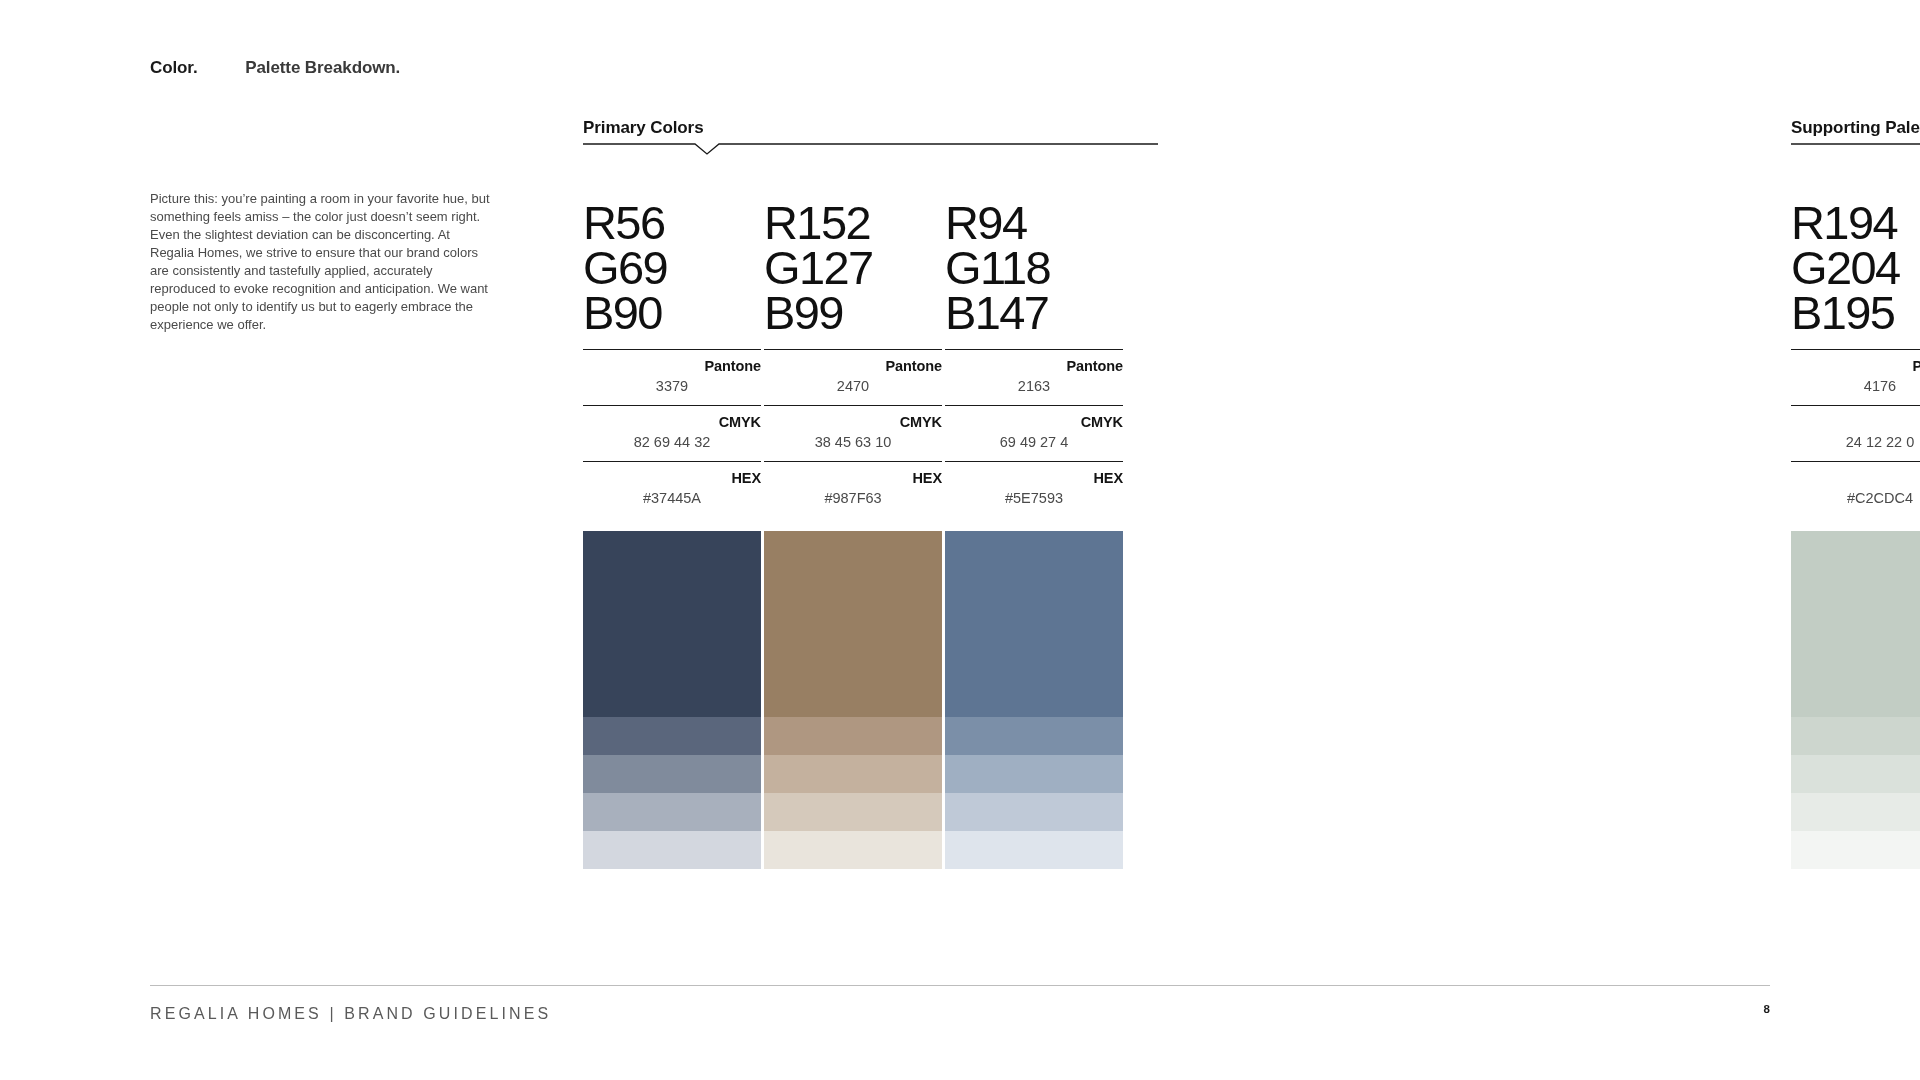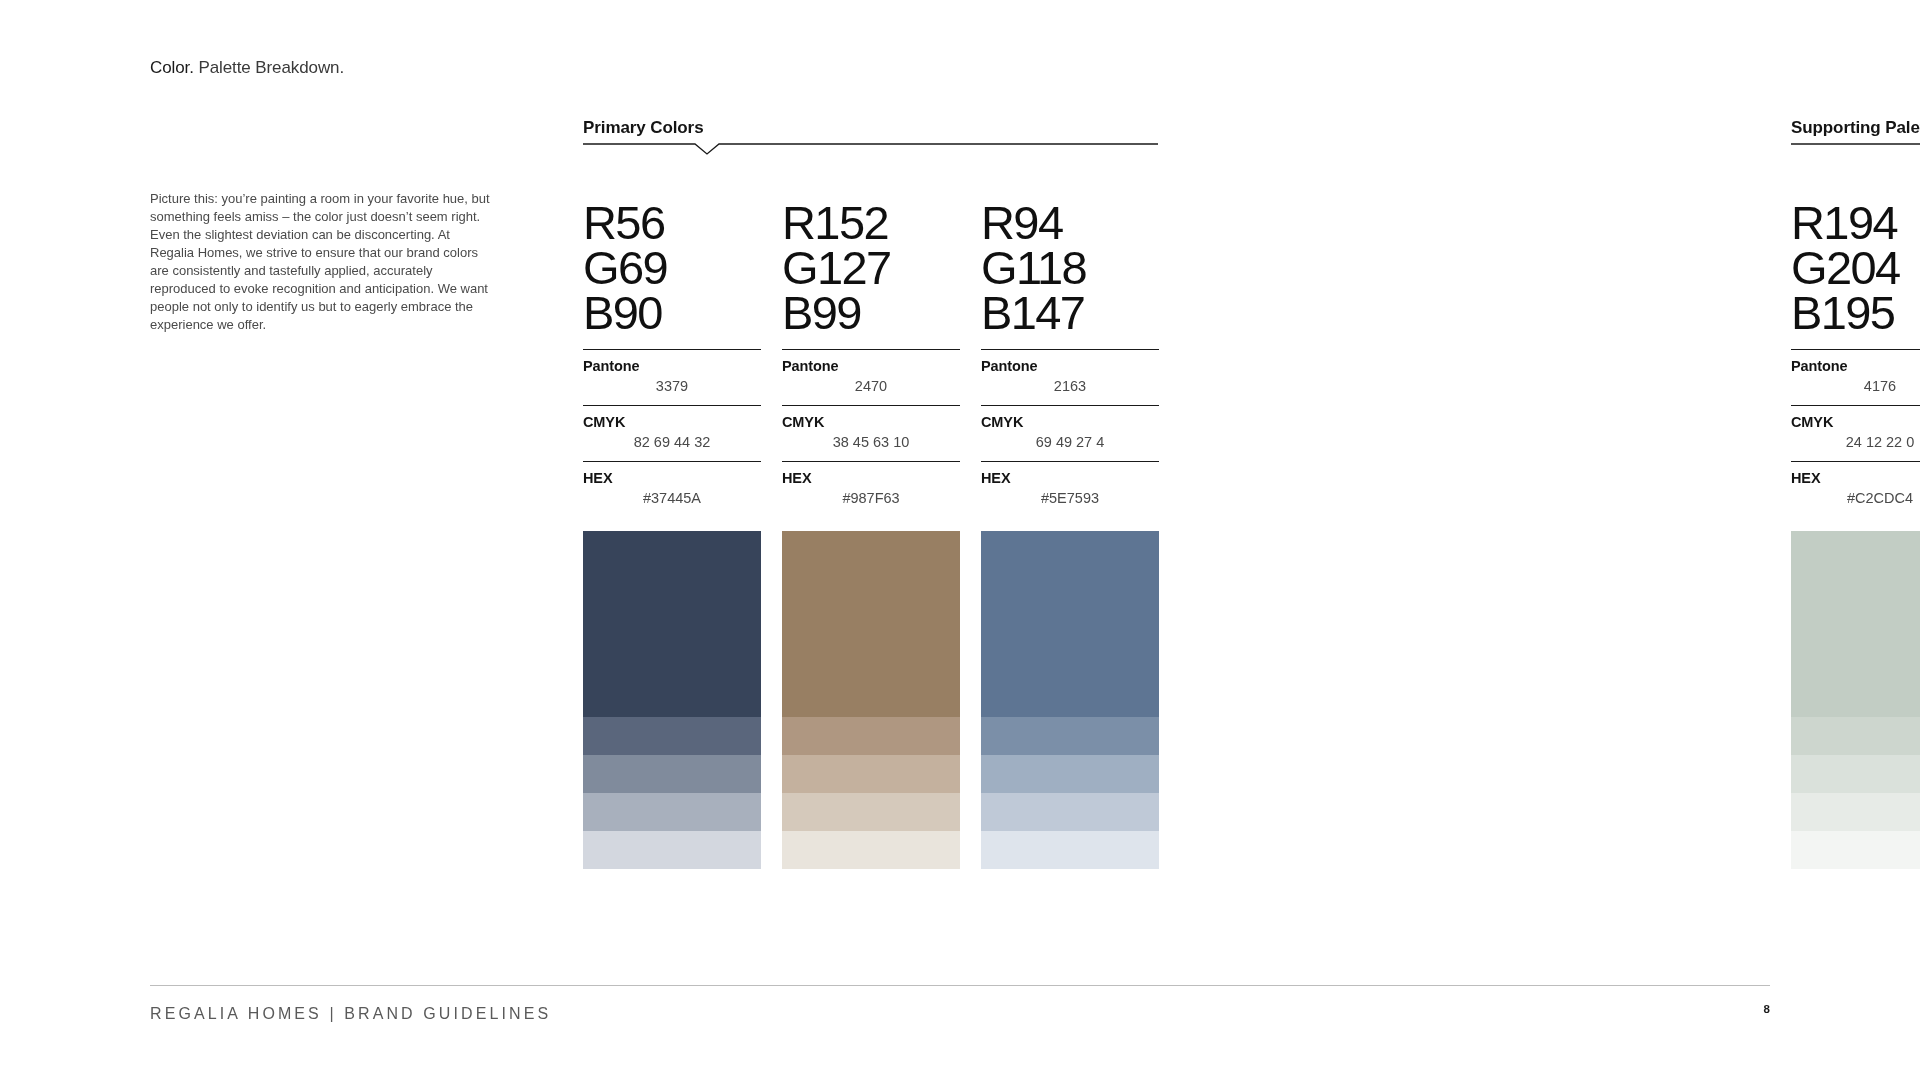--- a/index.html
+++ b/index.html
@@ -14,22 +14,22 @@
 
   
   .eyebrow {
     position:absolute;
     left:150px;
     top:58px;
     font-size:17px;
     letter-spacing:-0.1px;
     white-space:nowrap;
   }
-  .eyebrow .b { font-weight:normal; color:#1a1a1a;margin-top:20px; }
-  .eyebrow .n { font-weight:400; color:#3a3a3a; }
+  .eyebrow .b { font-weight:bold; color:#1a1a1a;margin-top:20px; }
+  .eyebrow .n { font-weight:700; color:#3a3a3a;margin-left:43px; }
 
   
   .left-col {
     position:absolute;
     left:150px;
     top:190px;
     width:345px;
   }
   .left-title {
     font-size:27px;
@@ -70,21 +70,21 @@
     position:relative;
     height:12px;
   }
   .group-rule svg { display:block; }
 
   .cols {
     position:absolute;
     top:60px;
     left:0;
     display:flex;
-    gap:21px;
+    gap:3px;
   }
 
   .col { width:178px; }
 
   .rgb {
     font-size:47px;
     line-height:45px;
     font-weight:400;
     letter-spacing:-1.6px;
     color:#101010;
@@ -97,20 +97,21 @@
     border-top:1.4px solid #1a1a1a;
     padding-top:6px;
     padding-bottom:9px;
   }
   .spec-label {
     font-size:14.5px;
     font-weight:bold;
     letter-spacing:-0.1px;
     color:#141414;
     line-height:20px;
+    text-align:right;
   }
   .spec-value {
     font-size:14.5px;
     font-weight:400;
     color:#4a4a4a;
     line-height:20px;
     text-align:center;
   }
 
   .swatch {

